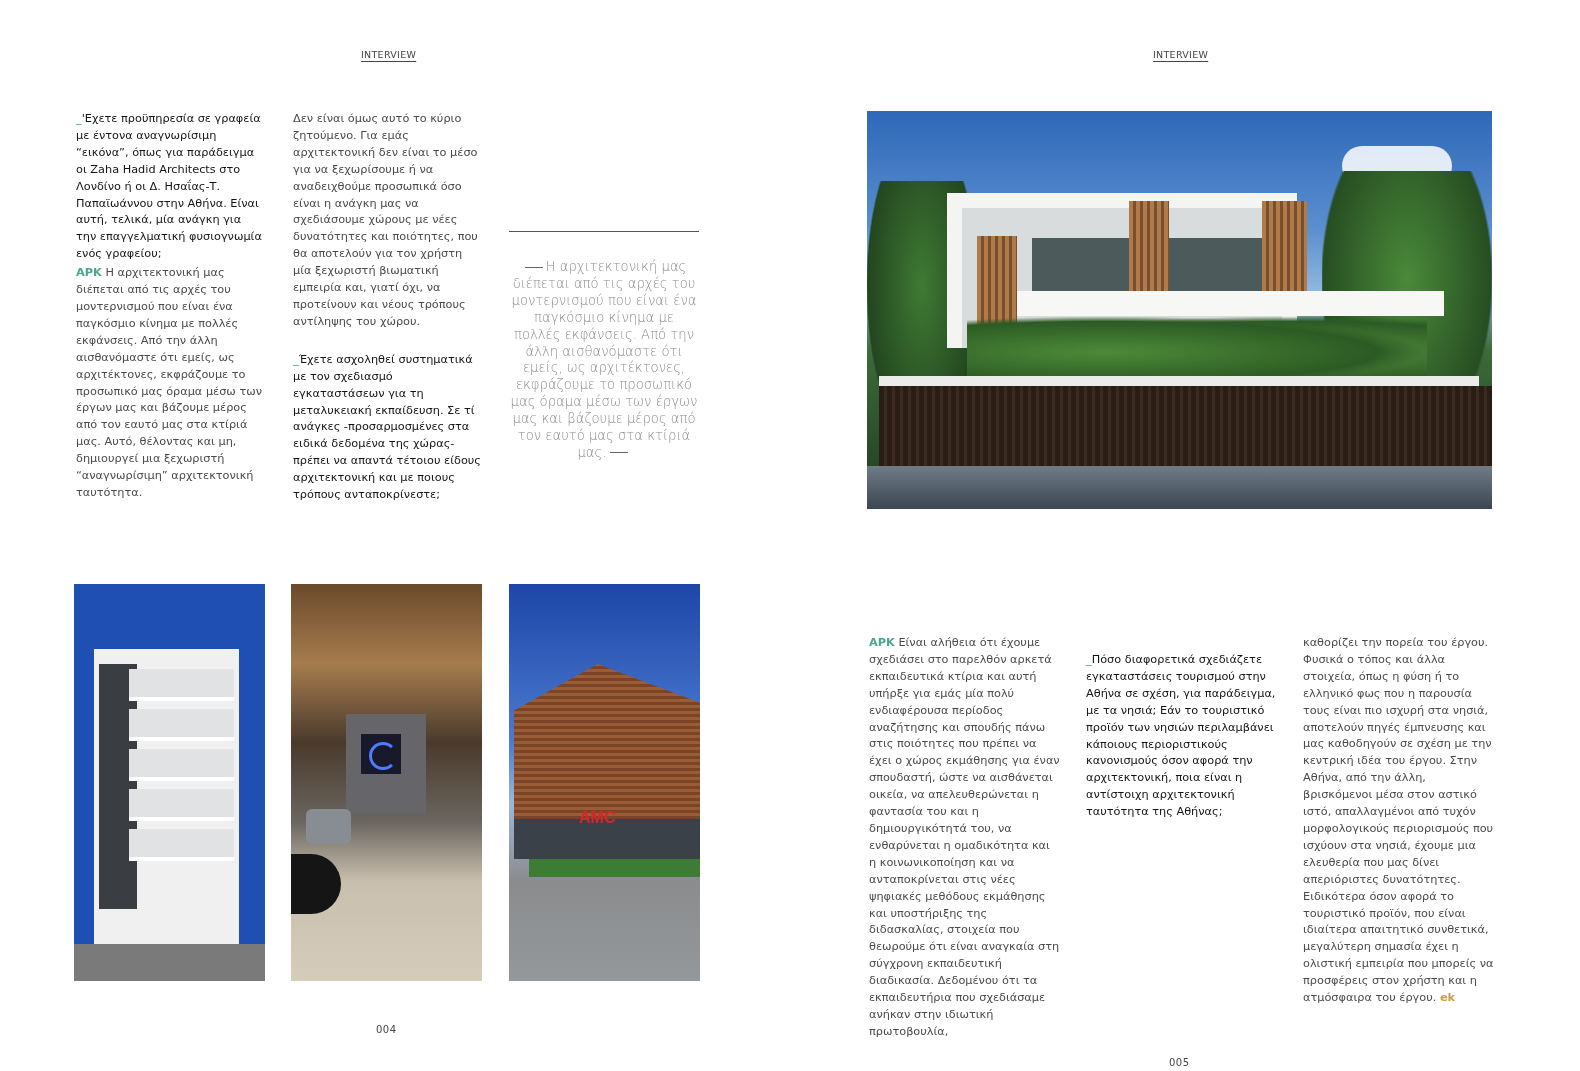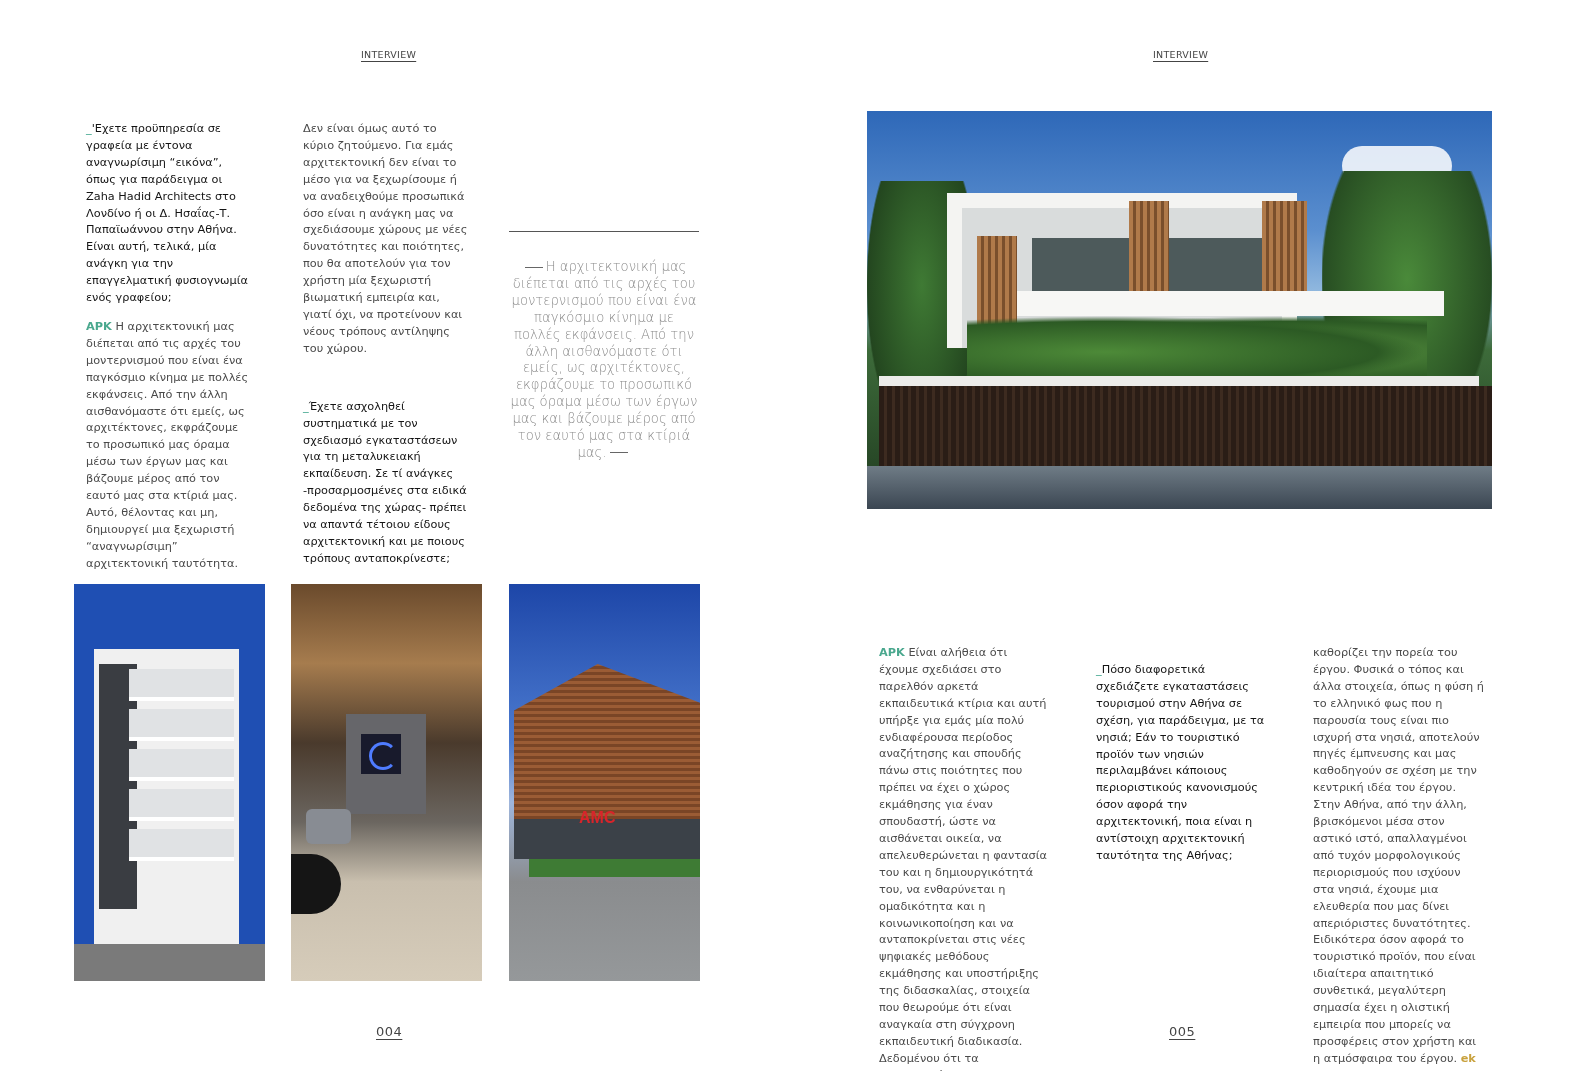--- a/index.html
+++ b/index.html
@@ -3,24 +3,24 @@
 <meta charset="utf-8">
 <style>
   html, body { margin:0; padding:0; background:#ffffff; }
   body { width:1580px; height:1071px; position:relative; overflow:hidden;
          font-family:"DejaVu Sans", sans-serif; color:#3a3a3a; }
   .page { position:absolute; top:0; height:762px; }
   .page-left { left:0; width:790px; }
   .page-right { left:790px; width:790px; }
   .running-head { position:absolute; top:49px; font-size:9.5px; letter-spacing:0.3px;
                   color:#444; text-decoration:underline; text-underline-offset:3px; }
-  .folio { position:absolute; top:1024px; font-size:13px; color:#444; text-decoration:underline;
+  .folio { position:absolute; top:1024px; font-size:10px; color:#444; 
            text-underline-offset:3px; letter-spacing:0.5px; }
   .col { position:absolute; font-size:11.3px; line-height:16.9px; color:#4a4a4a; }
-  .col p { margin:12px; }
+  .col p { margin:2px; }
   .q { color:#141414; font-weight:normal; }
   .dash { color:#3aa38a; }
   .ark { color:#4aa88e; font-weight:bold; }
   .ek { color:#c9a23e; font-weight:bold; }
   .gap { height:17px; }
   .pull-rule { position:absolute; left:509px; top:231px; width:190px; height:1px; background:#555; }
   .pull { position:absolute; left:509px; top:259px; width:190px; text-align:center;
           font-size:13.2px; line-height:16.9px; color:#8b8b8b; font-weight:300; }
   .pull .bar { display:inline-block; width:18px; height:1px; background:#666; vertical-align:middle; margin:0 3px; }
   .photo { position:absolute; overflow:hidden; }
@@ -104,21 +104,21 @@
       <div class="glassrow"></div>
       <div class="grass"></div>
     <div class="amc">AMC</div>
   </div>
 
   <div class="folio" style="left:376px;">004</div>
 </div>
 
 <div class="page page-right">
   <div class="running-head" style="left:363px;">INTERVIEW</div>
-  <div class="folio" style="left:379px;">005</div>
+  <div class="folio" style="left:379px;margin-top:33px;">005</div>
 </div>
 
 <div class="photo hero" title="Modern white villa with wooden slat screens behind dark fence and greenery">
   <div class="cloud"></div>
     <div class="tree-l"></div>
     <div class="tree-r"></div>
   <div class="upper"></div>
     <div class="upper-in"></div>
     <div class="glass"></div>
   <div class="slat" style="left:110px; top:125px; width:40px; height:115px;"></div>

